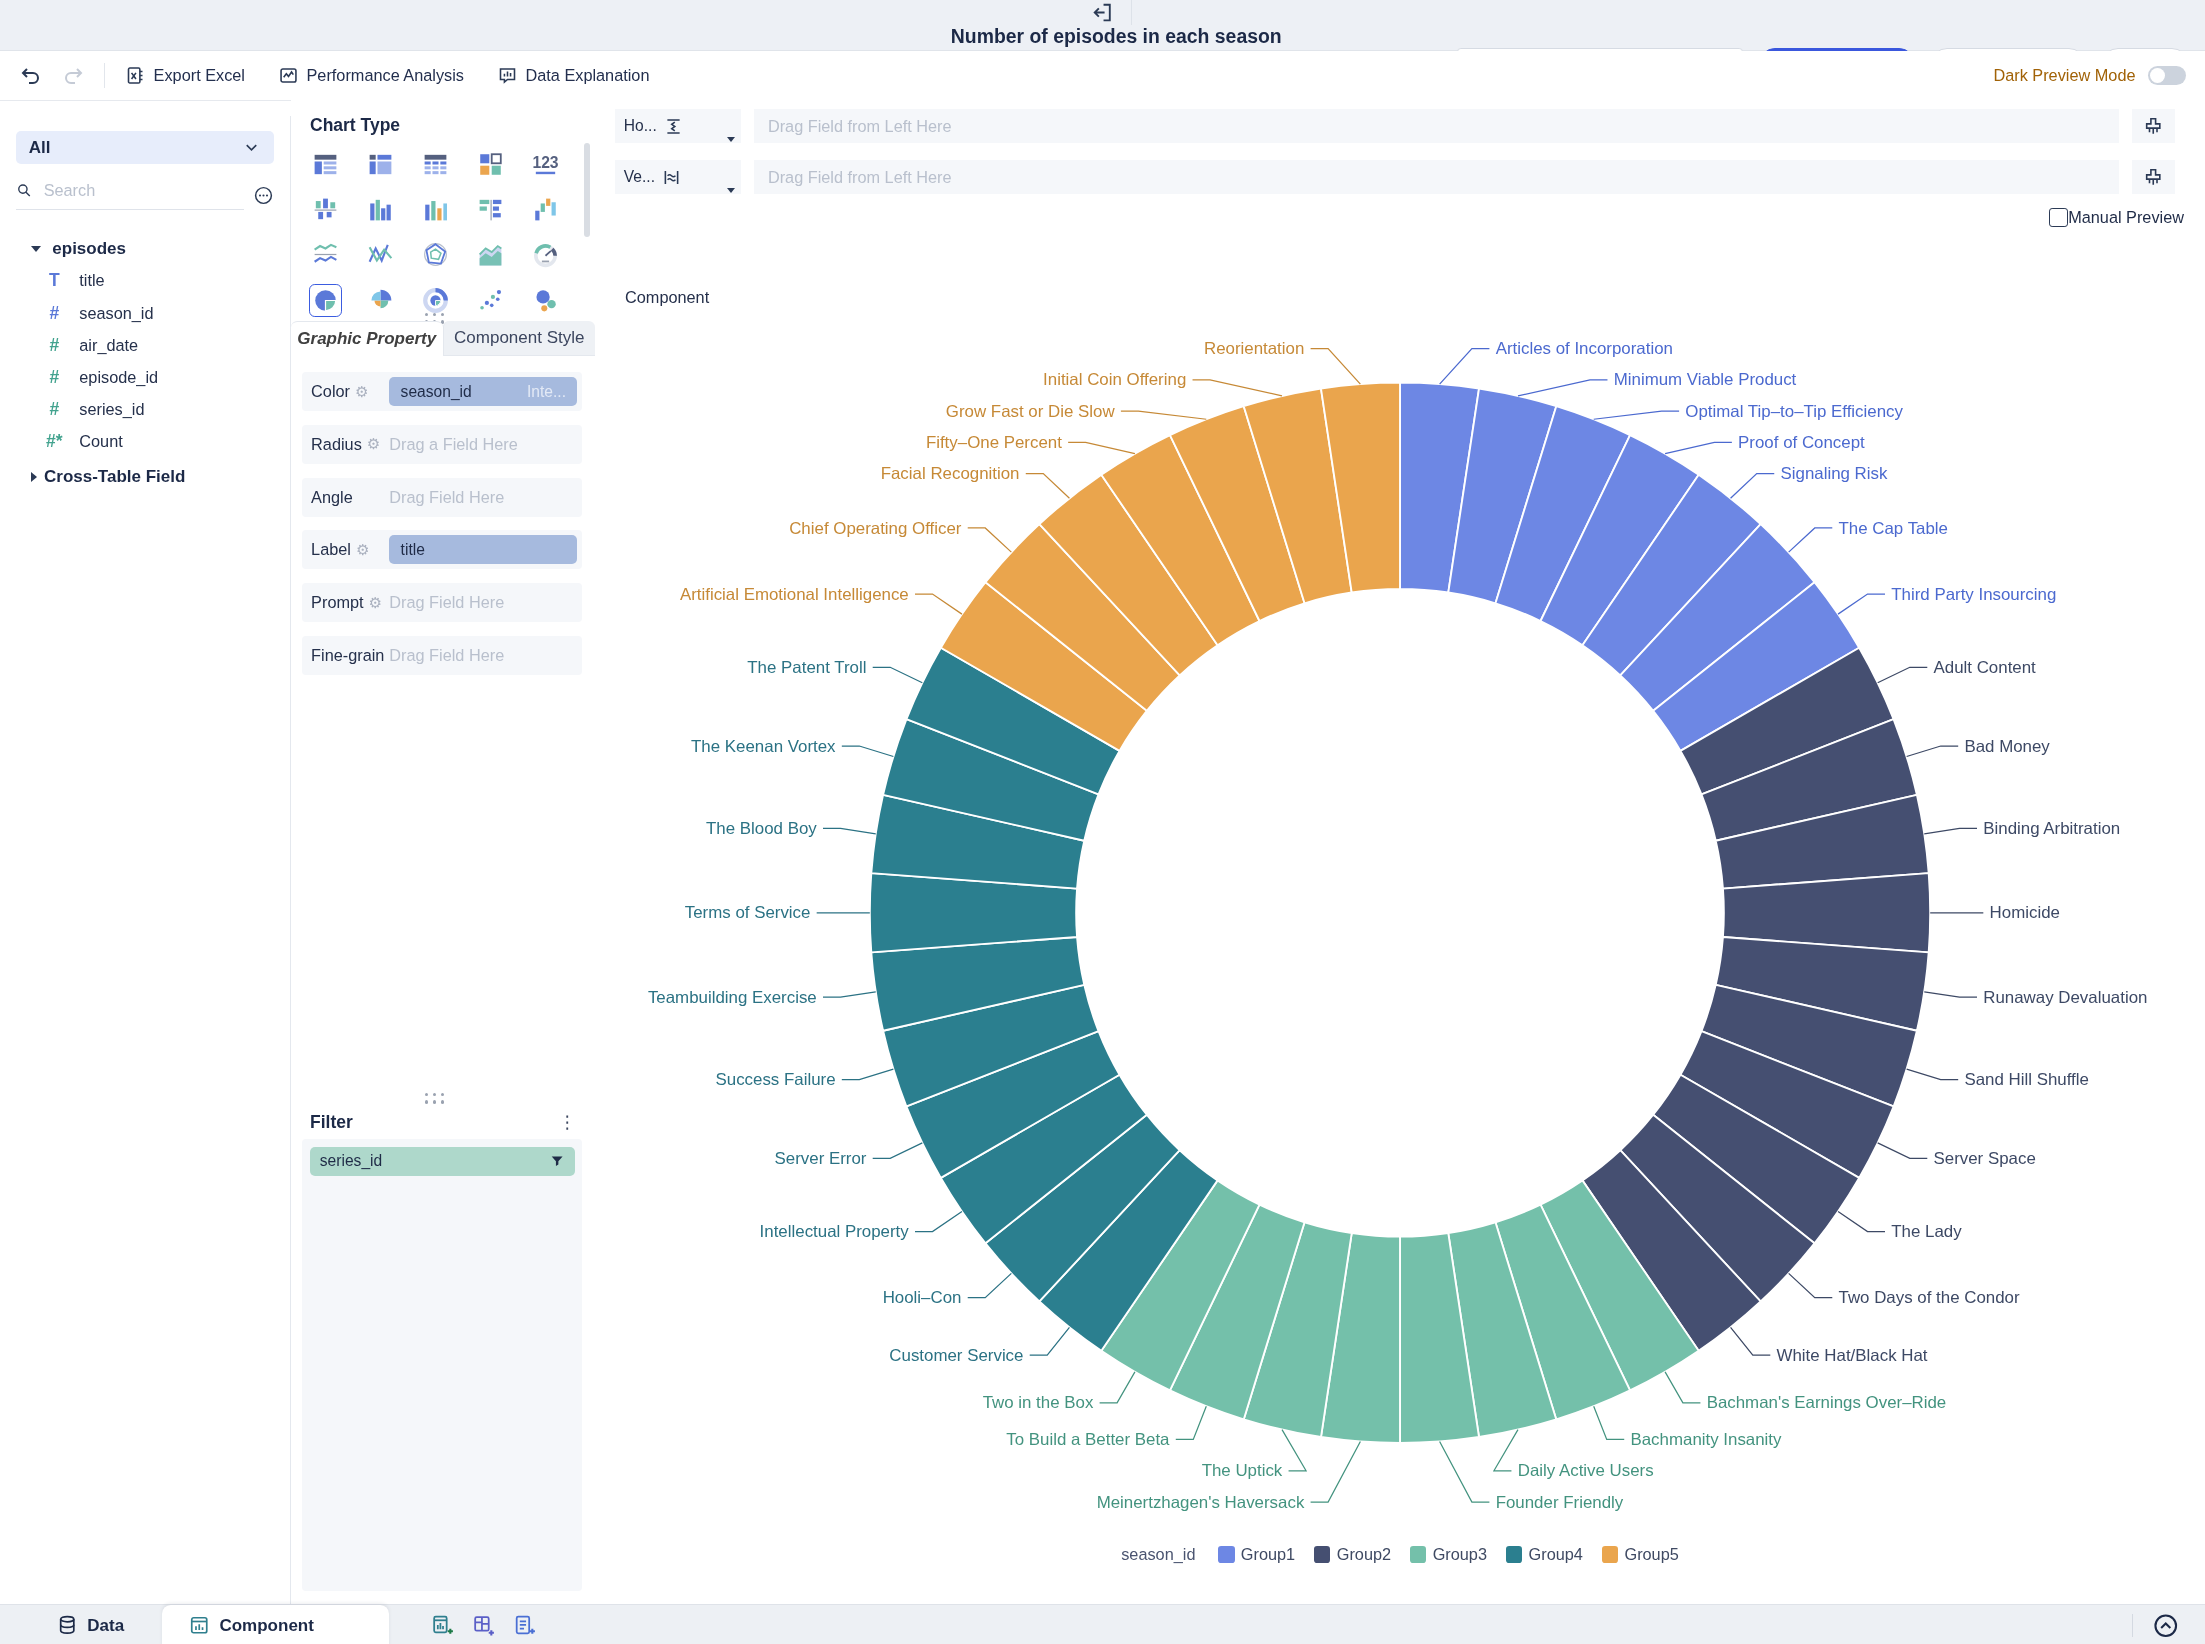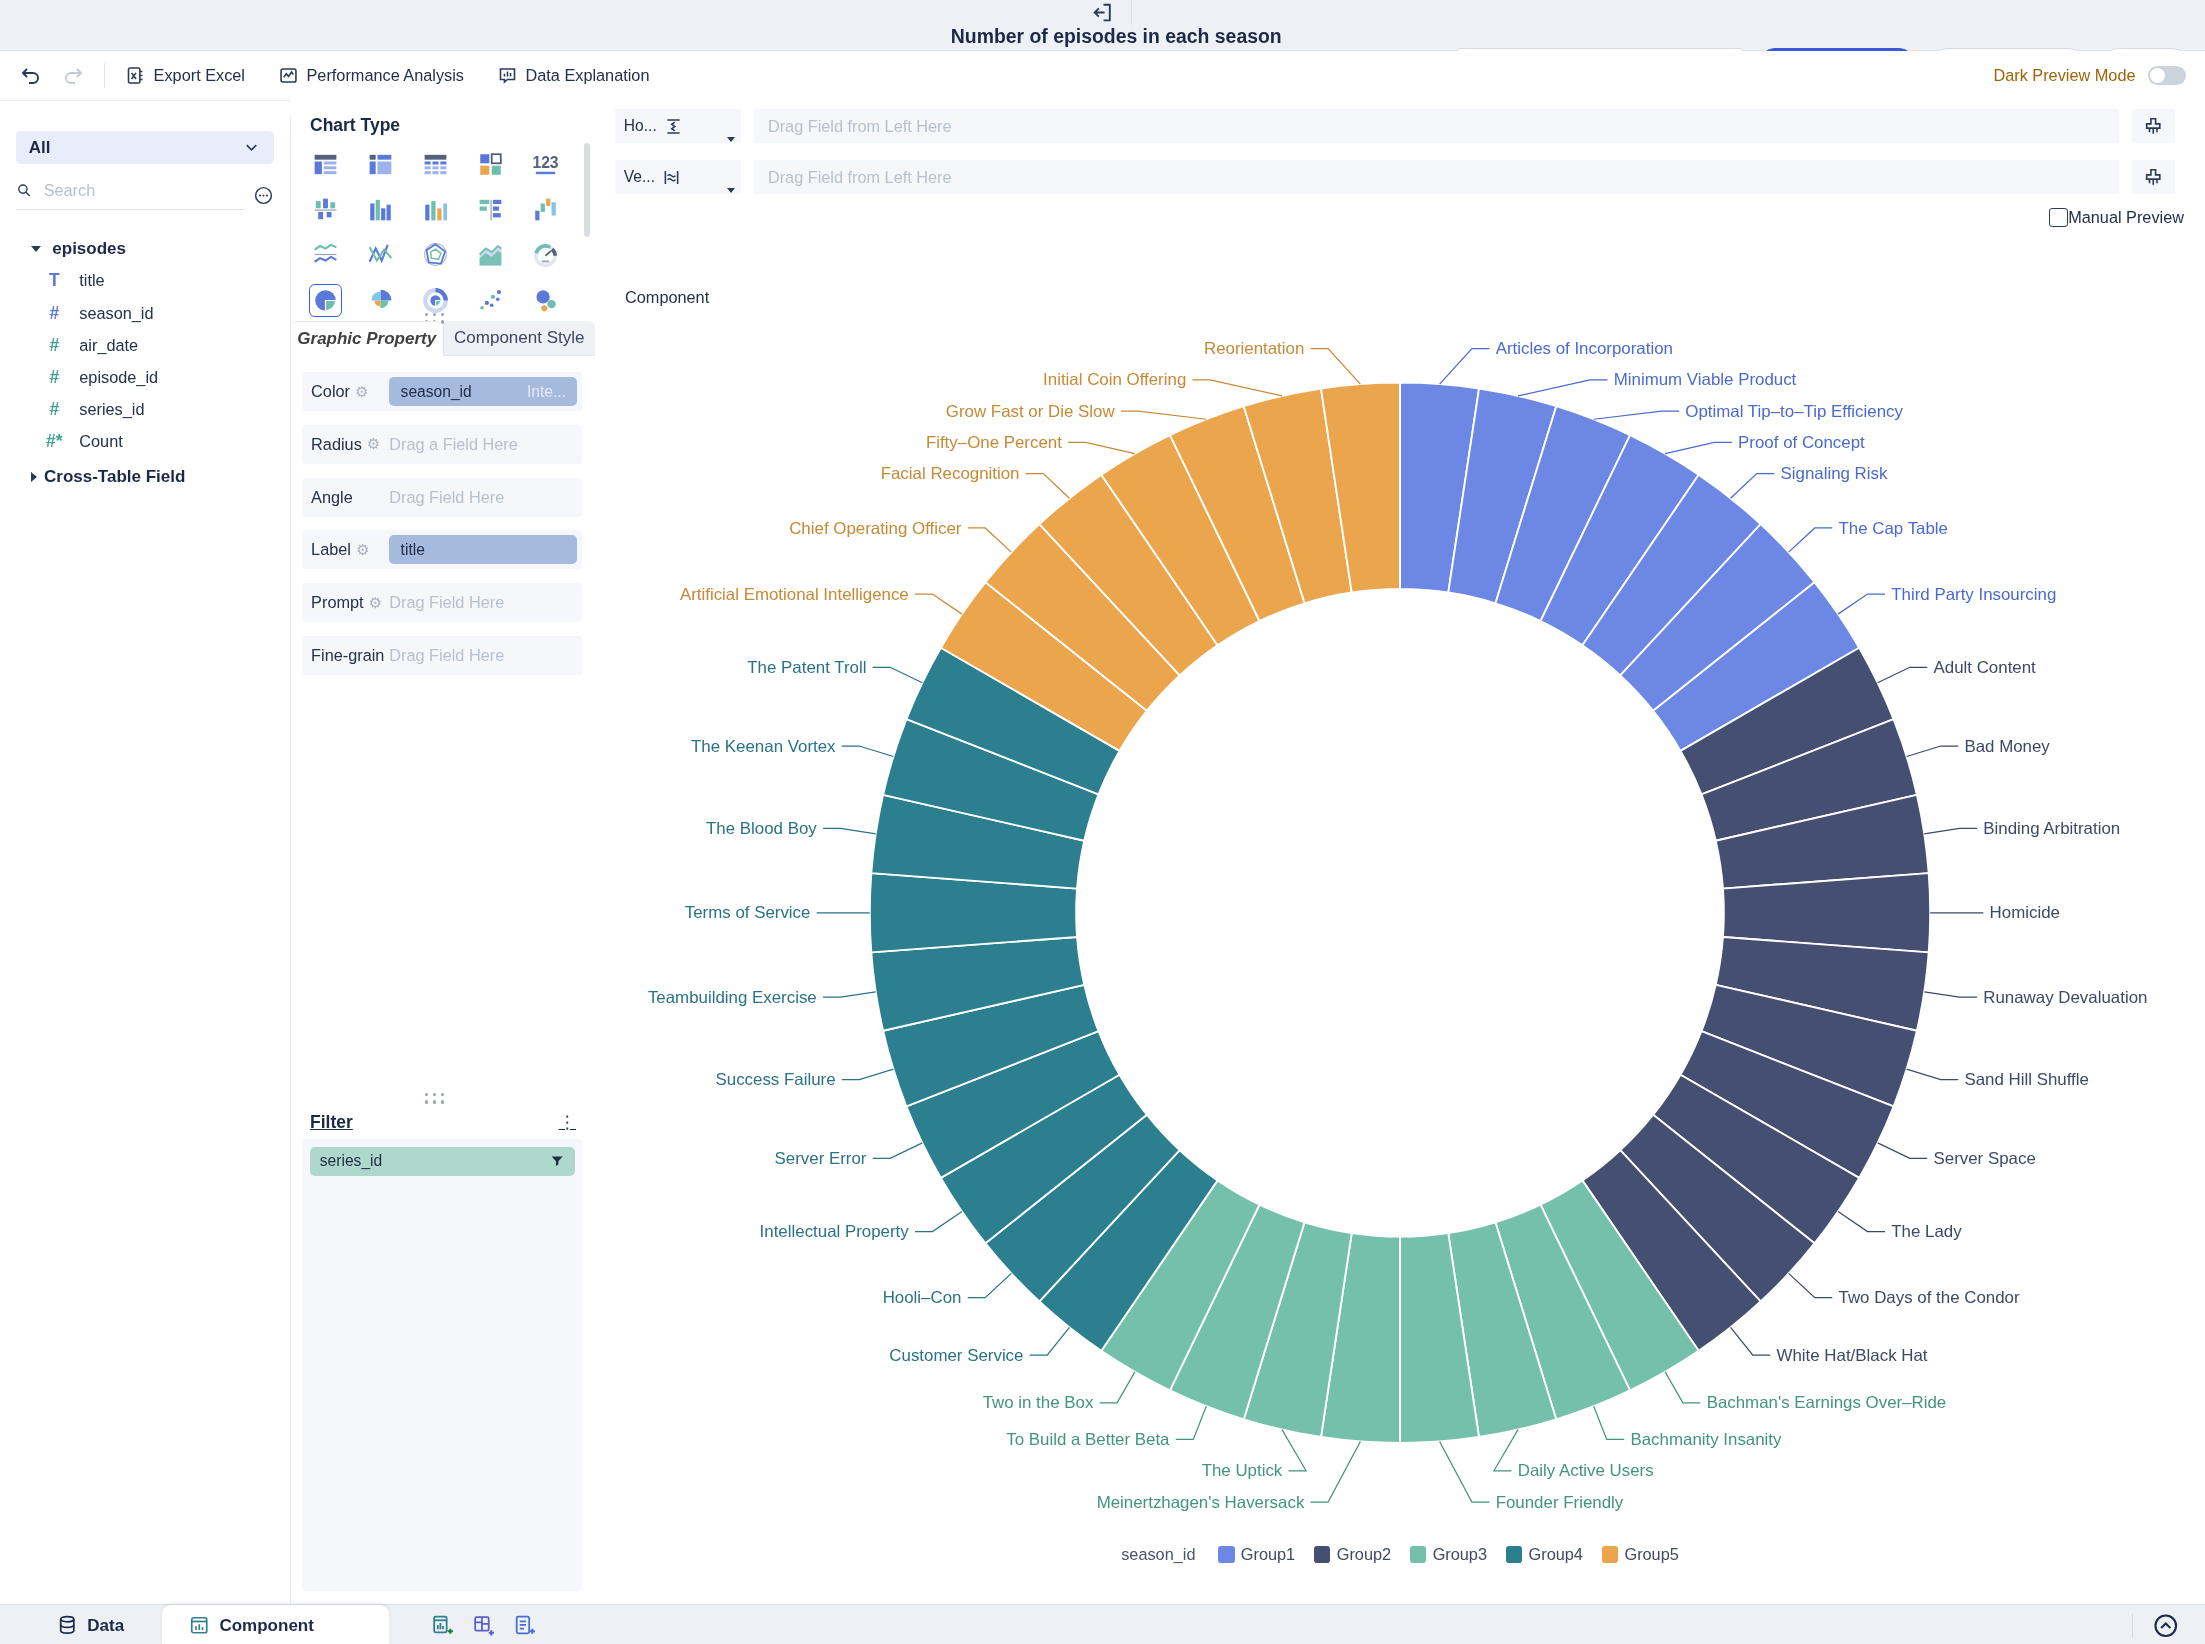--- a/index.html
+++ b/index.html
@@ -60,21 +60,21 @@
   .tab{flex:1;display:flex;align-items:center;justify-content:center;font-size:17px;cursor:pointer;background:#eef1f5;border-bottom:0.6px solid #e4e8ee;border-left:0.6px solid #e4e8ee;color:#3c465f;border-radius:6.3px 6.3px 0 0;}
   .tab.active{background:#ffffff;font-weight:bold;color:#404040;border-bottom:0.6px solid #ffffff;border-left:none;border-top:0.6px solid #e4e8ee;font-style:italic;}
   .props{position:absolute;left:11.3px;top:272px;width:280px;}
   .prop-row{height:39px;background:#f5f7fa;border-radius:3.8px;margin-bottom:13.8px;display:flex;align-items:center;padding:0 5px 0 8.8px;box-sizing:border-box;}
   .prop-label{font-size:16.3px;color:#25304b;white-space:nowrap;overflow:hidden;max-width:74px;}
   .gear{color:#aab1bf;font-size:15px;margin-left:5px;}
   .prop-field{margin-left:auto;width:188px;display:flex;align-items:center;}
   .prop-placeholder{font-size:16.3px;color:#b9c0cd;}
   .pill{width:100%;height:29px;background:#a6bade;border-radius:5px;display:flex;align-items:center;padding:0 11.3px;box-sizing:border-box;font-size:15.6px;color:#1f2b47;cursor:grab;}
   .pill .suffix{margin-left:auto;color:#eef2fa;opacity:.85;}
-  .filter-head{position:absolute;left:19px;top:1012px;width:266px;display:flex;align-items:flex-end;text-decoration:underline;}
+  .filter-head{position:absolute;left:19px;top:1012px;width:266px;display:flex;align-items:flex-end;}
   .filter-title{font-size:17.5px;font-weight:bold;color:#1c2947;}
   .kebab{margin-left:auto;color:#3c465f;font-size:17.5px;letter-spacing:0;cursor:pointer;}
   .filter-body{position:absolute;left:11.3px;top:1039px;width:280px;height:452px;background:#f5f7fa;border-radius:3.8px;padding:7.5px;box-sizing:border-box;}
   .pill-teal{height:29px;background:#aed8cb;border-radius:5px;display:flex;align-items:center;padding:0 10px;font-size:15.6px;color:#1f2b47;cursor:grab;}
   .pill-teal .funnel{margin-left:auto;}
   
   .main{position:absolute;left:595px;top:100px;width:1610px;height:1504px;background:#ffffff;}
   .shelf{position:absolute;left:20px;width:1560px;height:34px;display:flex;gap:13px;}
   .shelf .cell{background:#f5f7fa;display:flex;align-items:center;}
   .shelf .labelcell{width:111px;padding:0 6.3px 0 8.8px;gap:6.3px;position:relative;}

